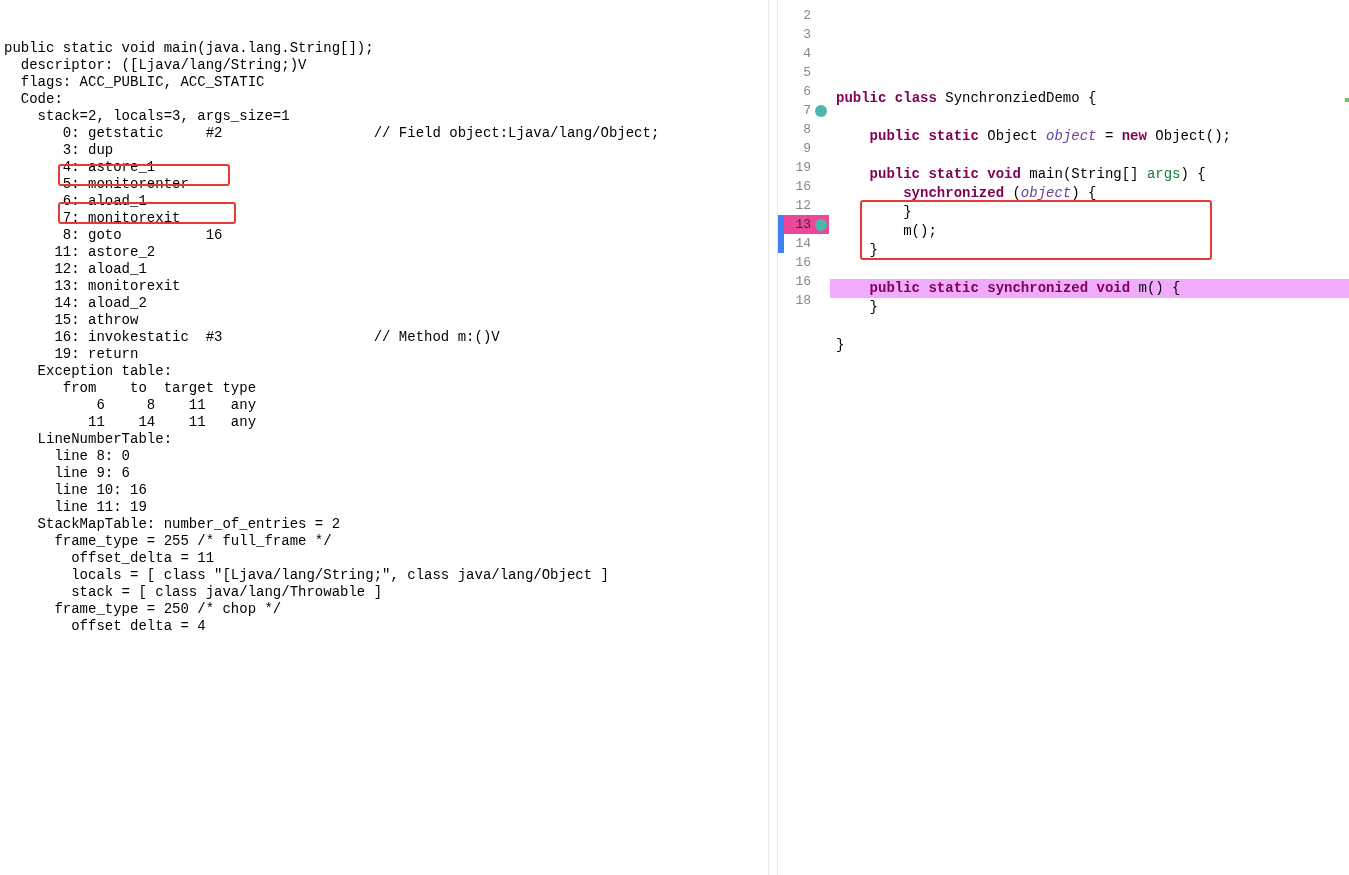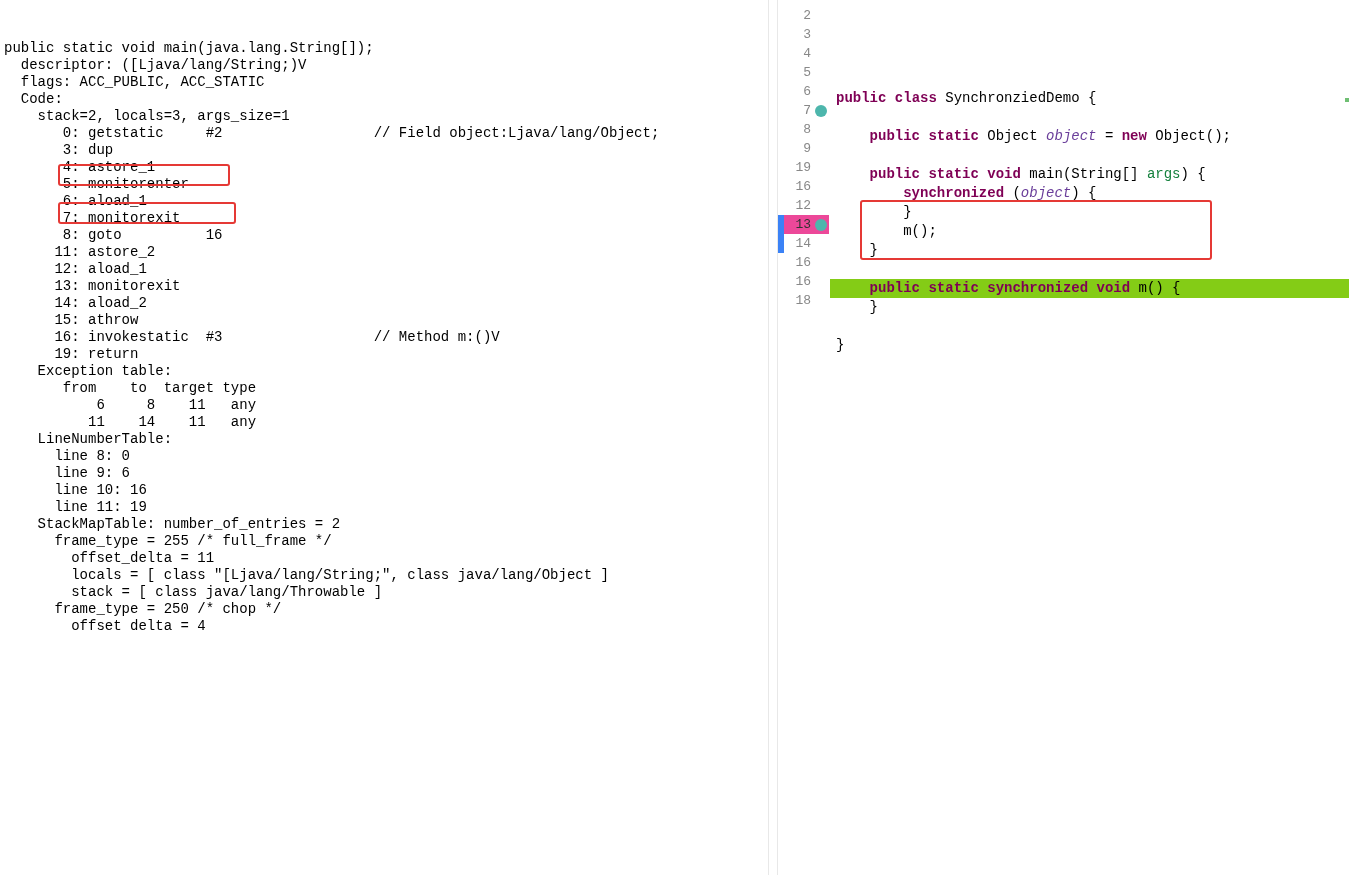--- a/index.html
+++ b/index.html
@@ -74,21 +74,21 @@
     flex: 1;
     padding-top: 6px;
     position: relative;
     white-space: pre;
   }
   .code-line {
     height: 19px;
     line-height: 19px;
     padding-left: 6px;
   }
-  .code-line.current { background: #84cc16; }
+  .code-line.current { background: #f0abfc; }
   .kw { color: #7f0055; font-weight: bold; font-family: Liberation Mono, monospace; }
   .var { color: #6a3e9a; font-style: italic; }
   .param { color: #15803d; }
   .redbox {
     position: absolute;
     border: 2px solid #e53935;
     border-radius: 3px;
     pointer-events: none;
   }
   .left-pane .box1 { left: 58px; top: 164px; width: 172px; height: 22px; }

